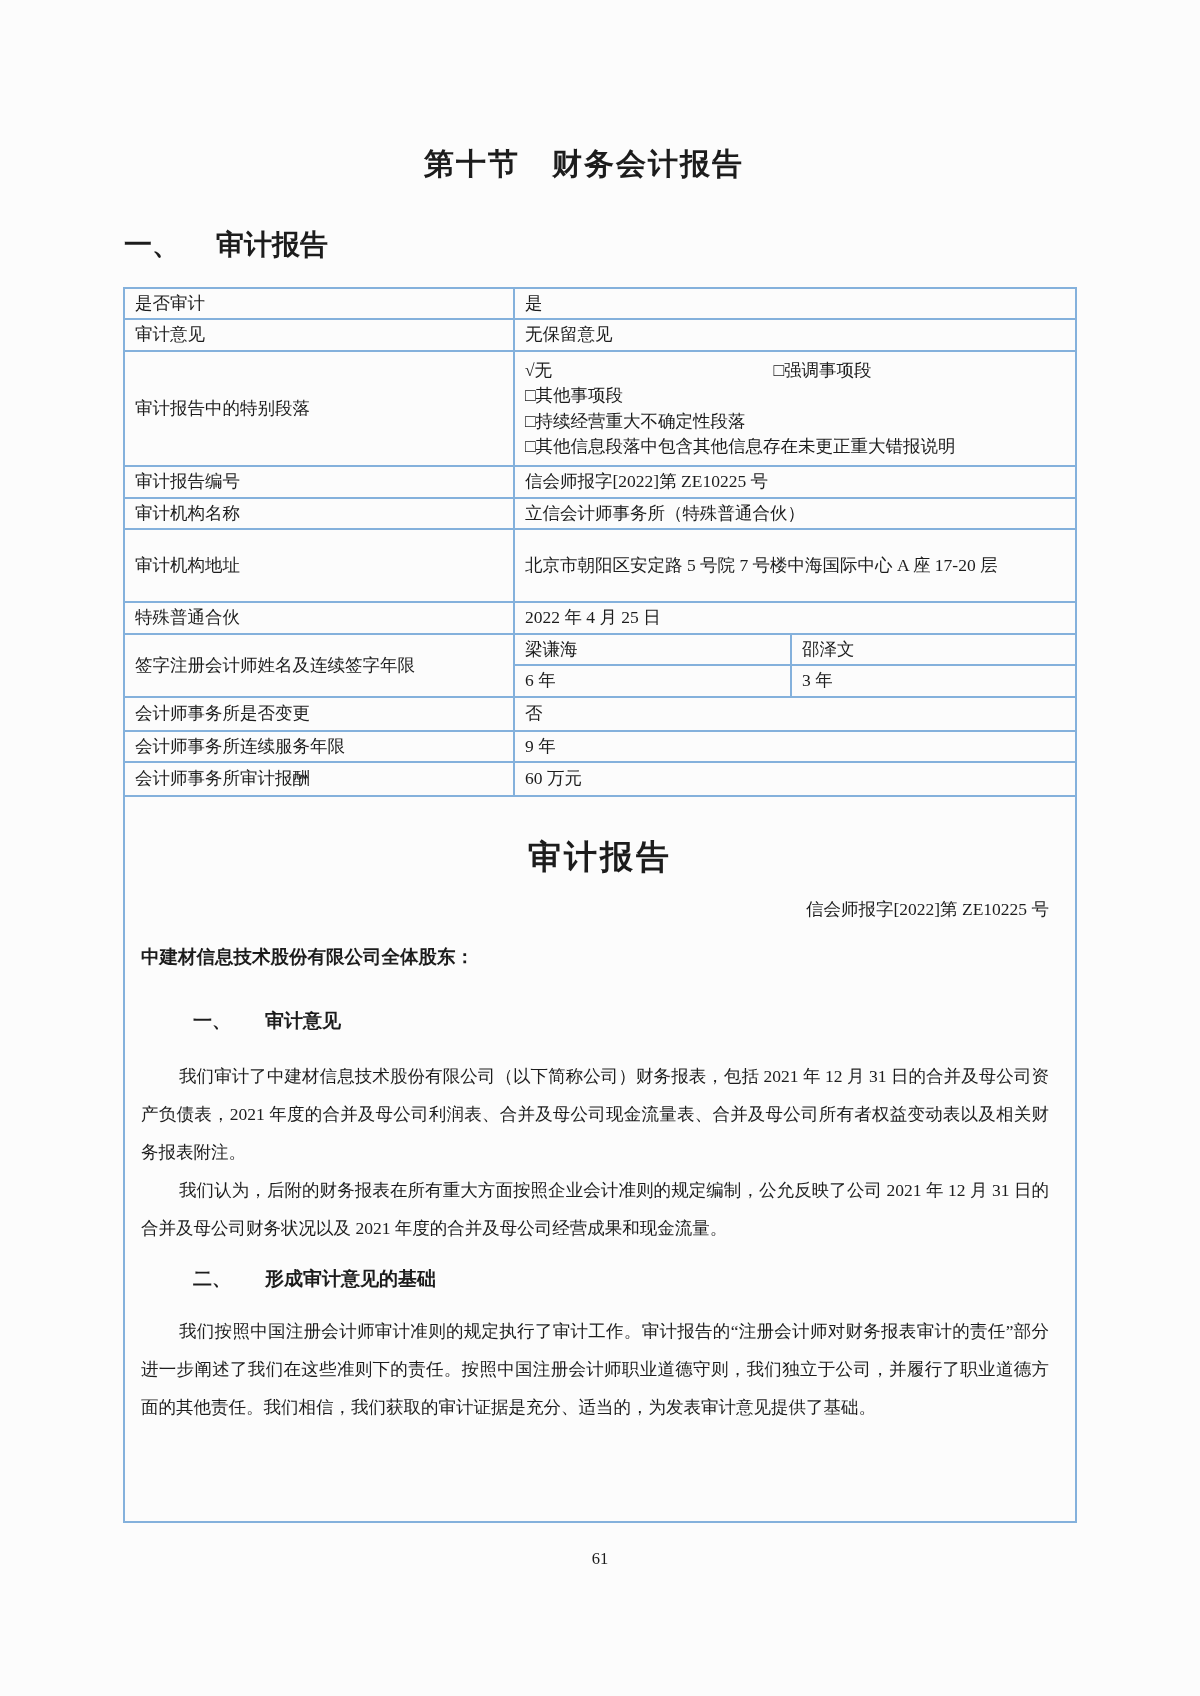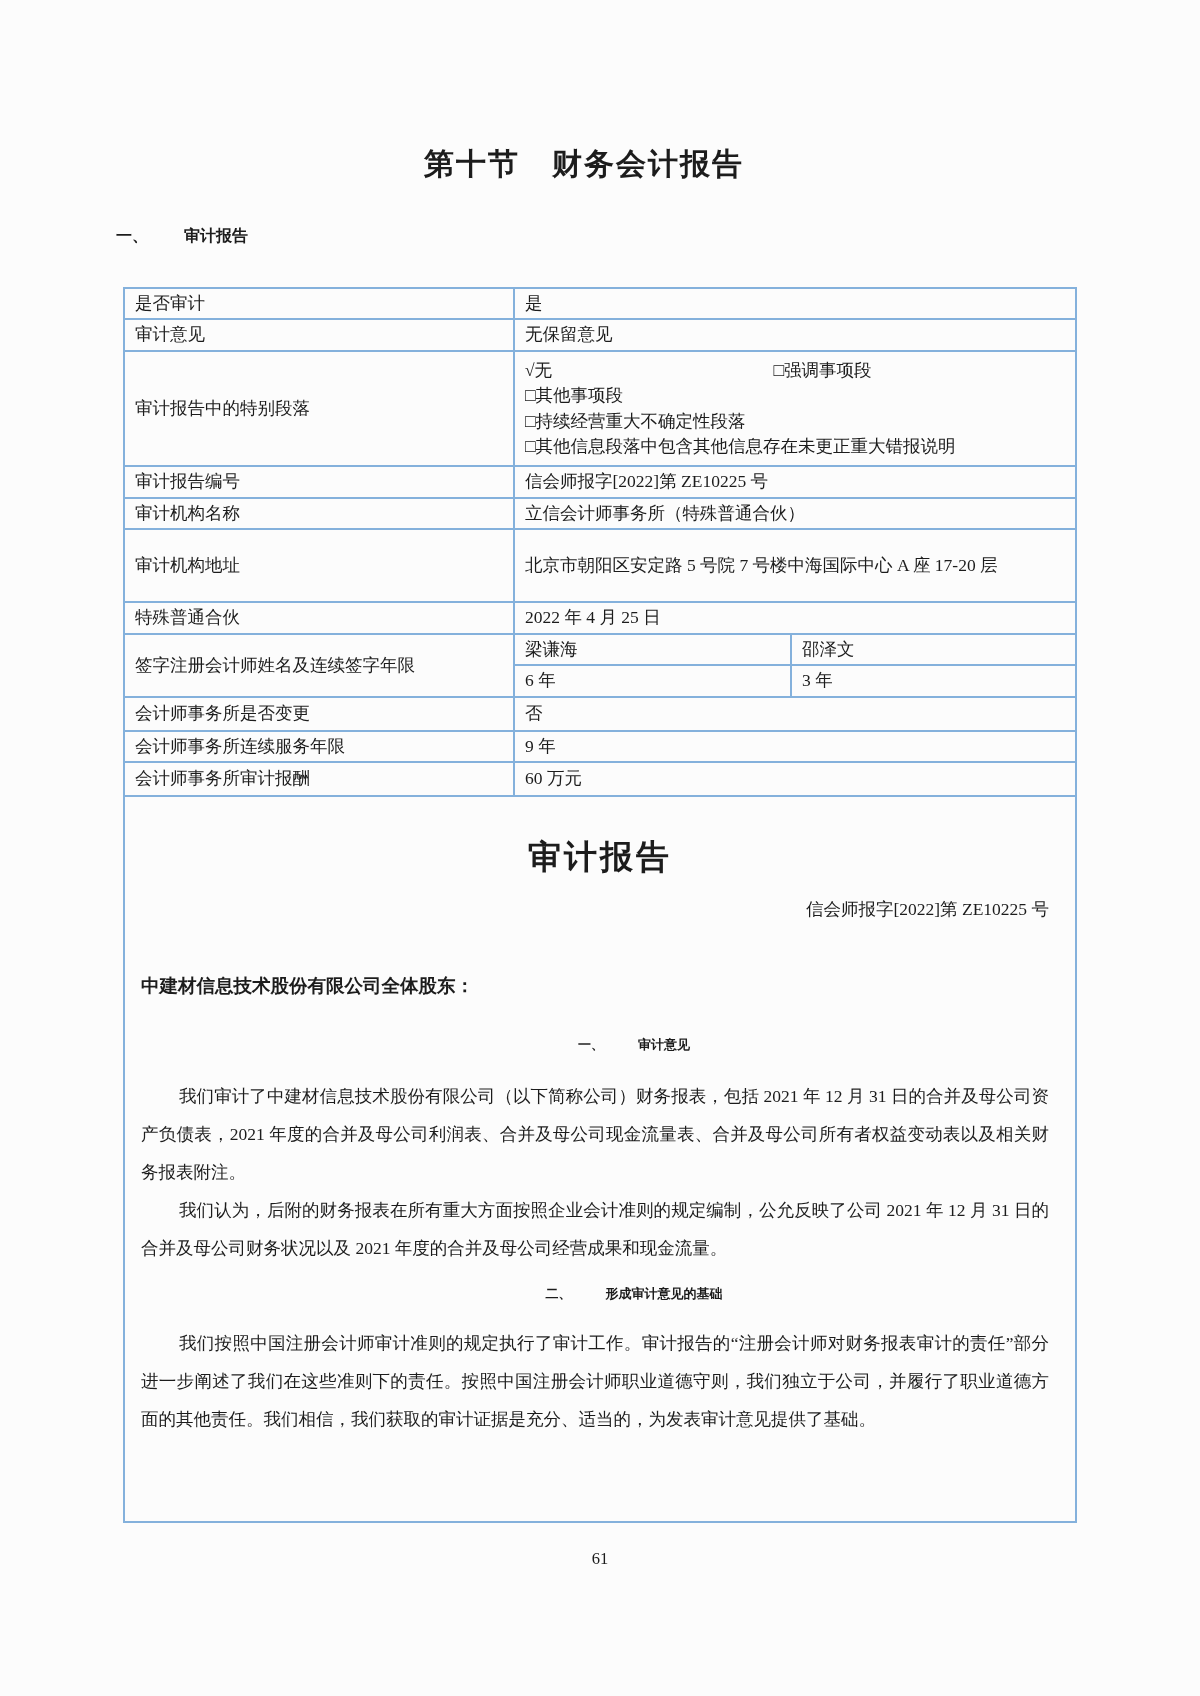--- a/index.html
+++ b/index.html
@@ -13,23 +13,23 @@
     width:1200px;height:1696px;position:relative;
     font-family:"Liberation Serif","DejaVu Serif",serif;
     color:var(--ink);
   }
   .doc-title{
     position:absolute;top:144px;left:0;width:1134px;
     text-align:center;font-family:"Liberation Sans","DejaVu Sans",sans-serif;
     font-weight:bold;font-size:30px;letter-spacing:2px;margin-left:17px;
   }
   .section-heading{
-    position:absolute;top:226px;left:116px;
+    position:absolute;top:226px;left:124px;
     font-family:Liberation Sans, sans-serif;
-    font-weight:bold;font-size:16px;
+    font-weight:bold;font-size:28px;
   }
   .section-heading .sec-title{margin-left:36px;}
   table.audit-table{
     position:absolute;left:123px;top:287px;width:952px;
     border-collapse:collapse;table-layout:fixed;
     font-size:17.5px;color:var(--ink);
   }
   table.audit-table td{
     border:2px solid var(--border-blue);
     vertical-align:middle;
@@ -47,28 +47,28 @@
     height:726px;vertical-align:top !important;
     padding:0 !important;
   }
   .report-title{
     margin-top:36px;text-align:center;
     font-family:"Liberation Sans","DejaVu Sans",sans-serif;
     font-weight:bold;font-size:33px;letter-spacing:3px;
   }
   .ref-line{margin-top:16px;text-align:right;padding-right:26px;font-size:17.5px;}
   .addressee{
-    margin-top:51px;padding-left:16px;
+    margin-top:22px;padding-left:16px;
     font-family:"Liberation Sans","DejaVu Sans",sans-serif;
     font-weight:bold;font-size:18.5px;
   }
   .sub-heading{
     margin-top:36px;padding-left:68px;
     font-family:"Liberation Sans","DejaVu Sans",sans-serif;
-    font-weight:bold;font-size:13px;text-align:center;
+    font-weight:bold;font-size:19px;
   }
   .sub-heading .sh-title{margin-left:34px;}
   .para{
     margin:22px 26px 0 16px;
     font-size:17.5px;line-height:38px;
     text-indent:38px;text-align:justify;
   }
   .para.p-cont{margin-top:0;}
   .sub-heading.sh2{margin-top:18px;}
   .para.p3{margin-top:20px;}

